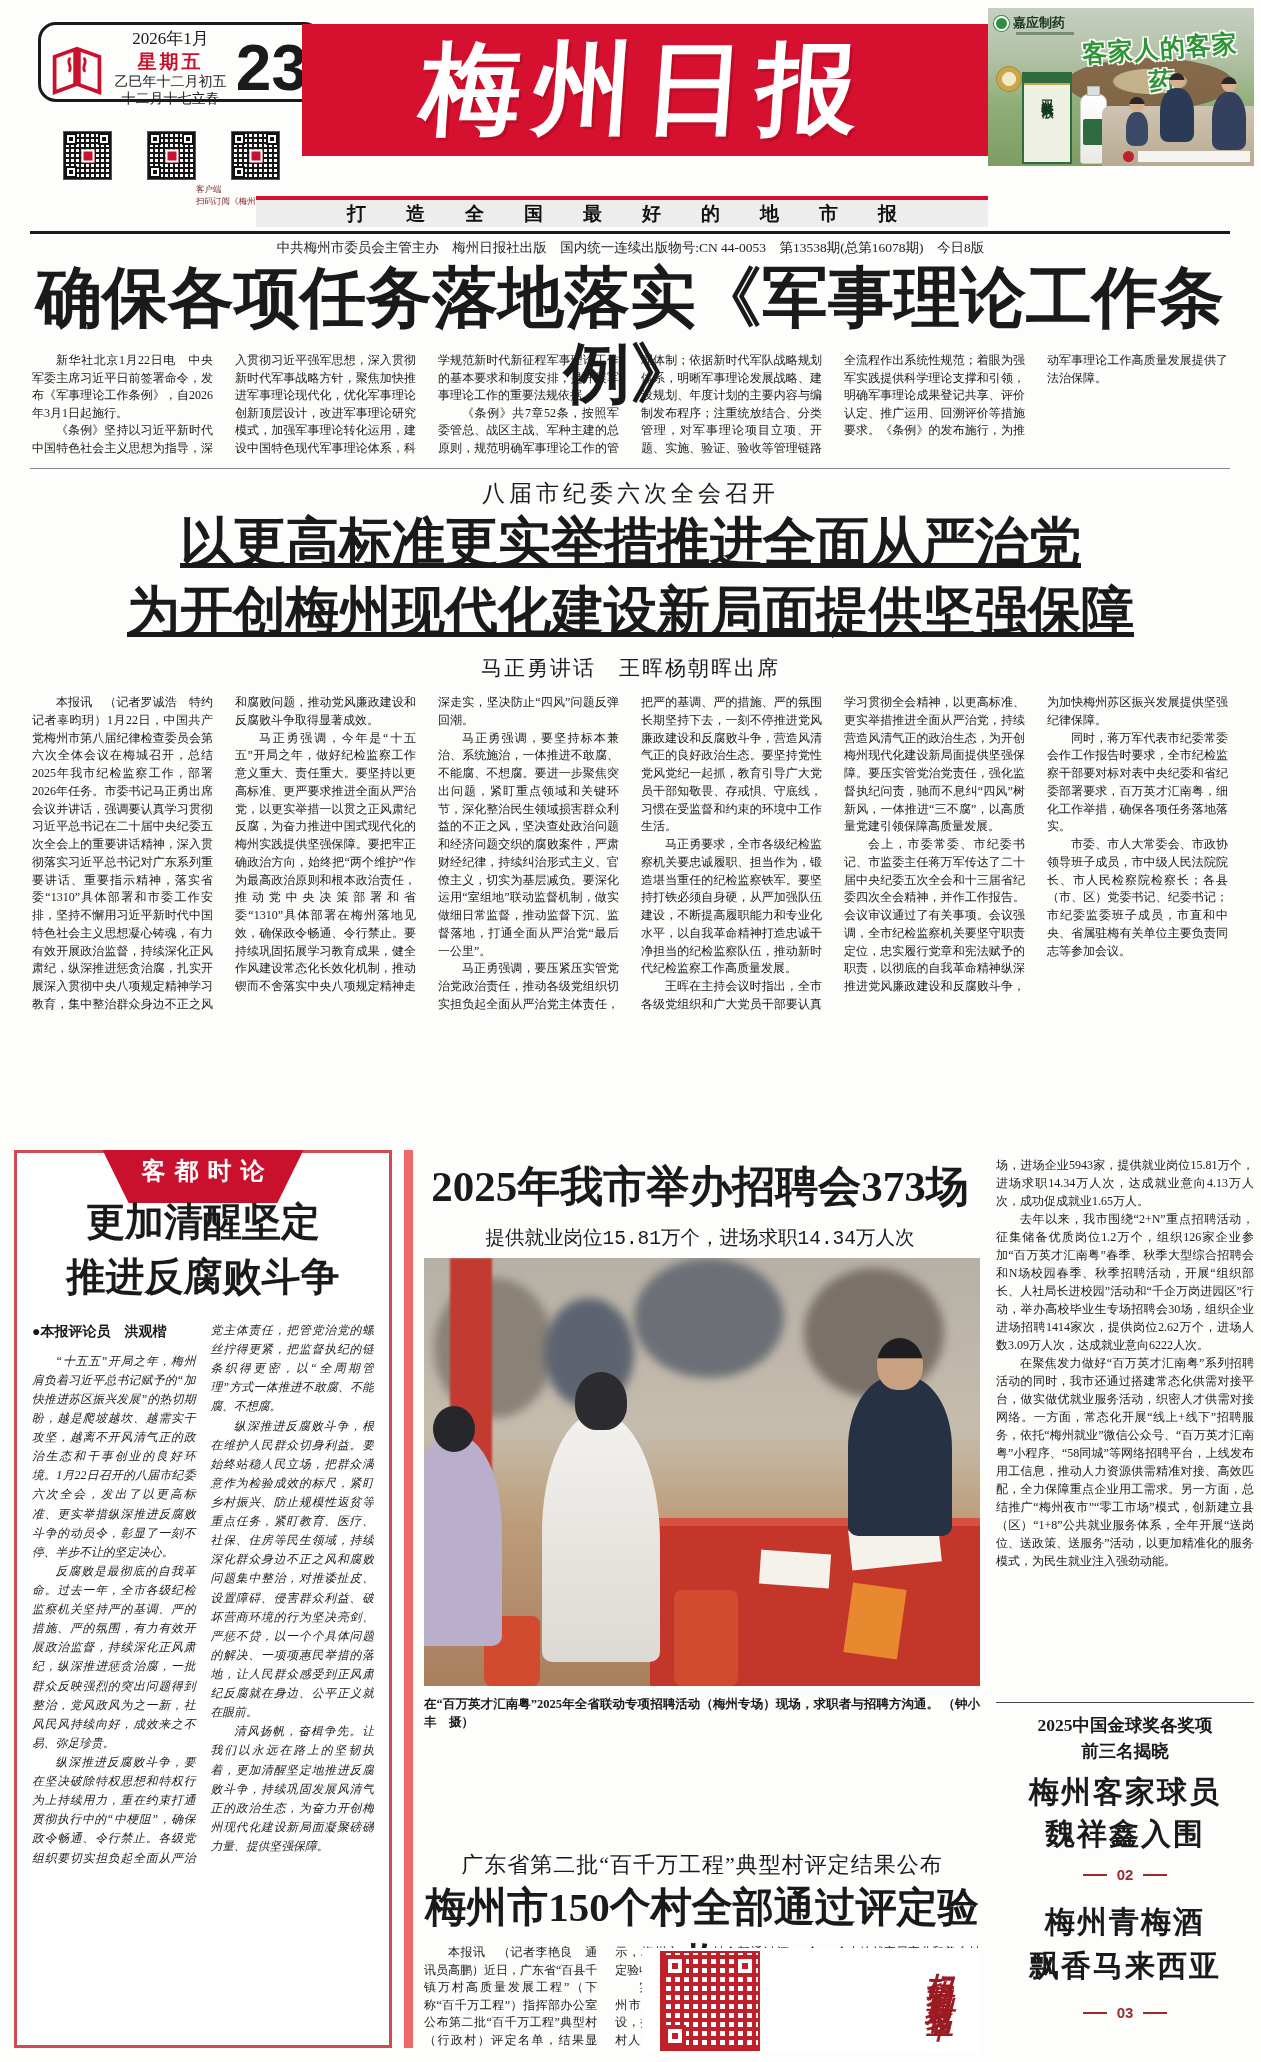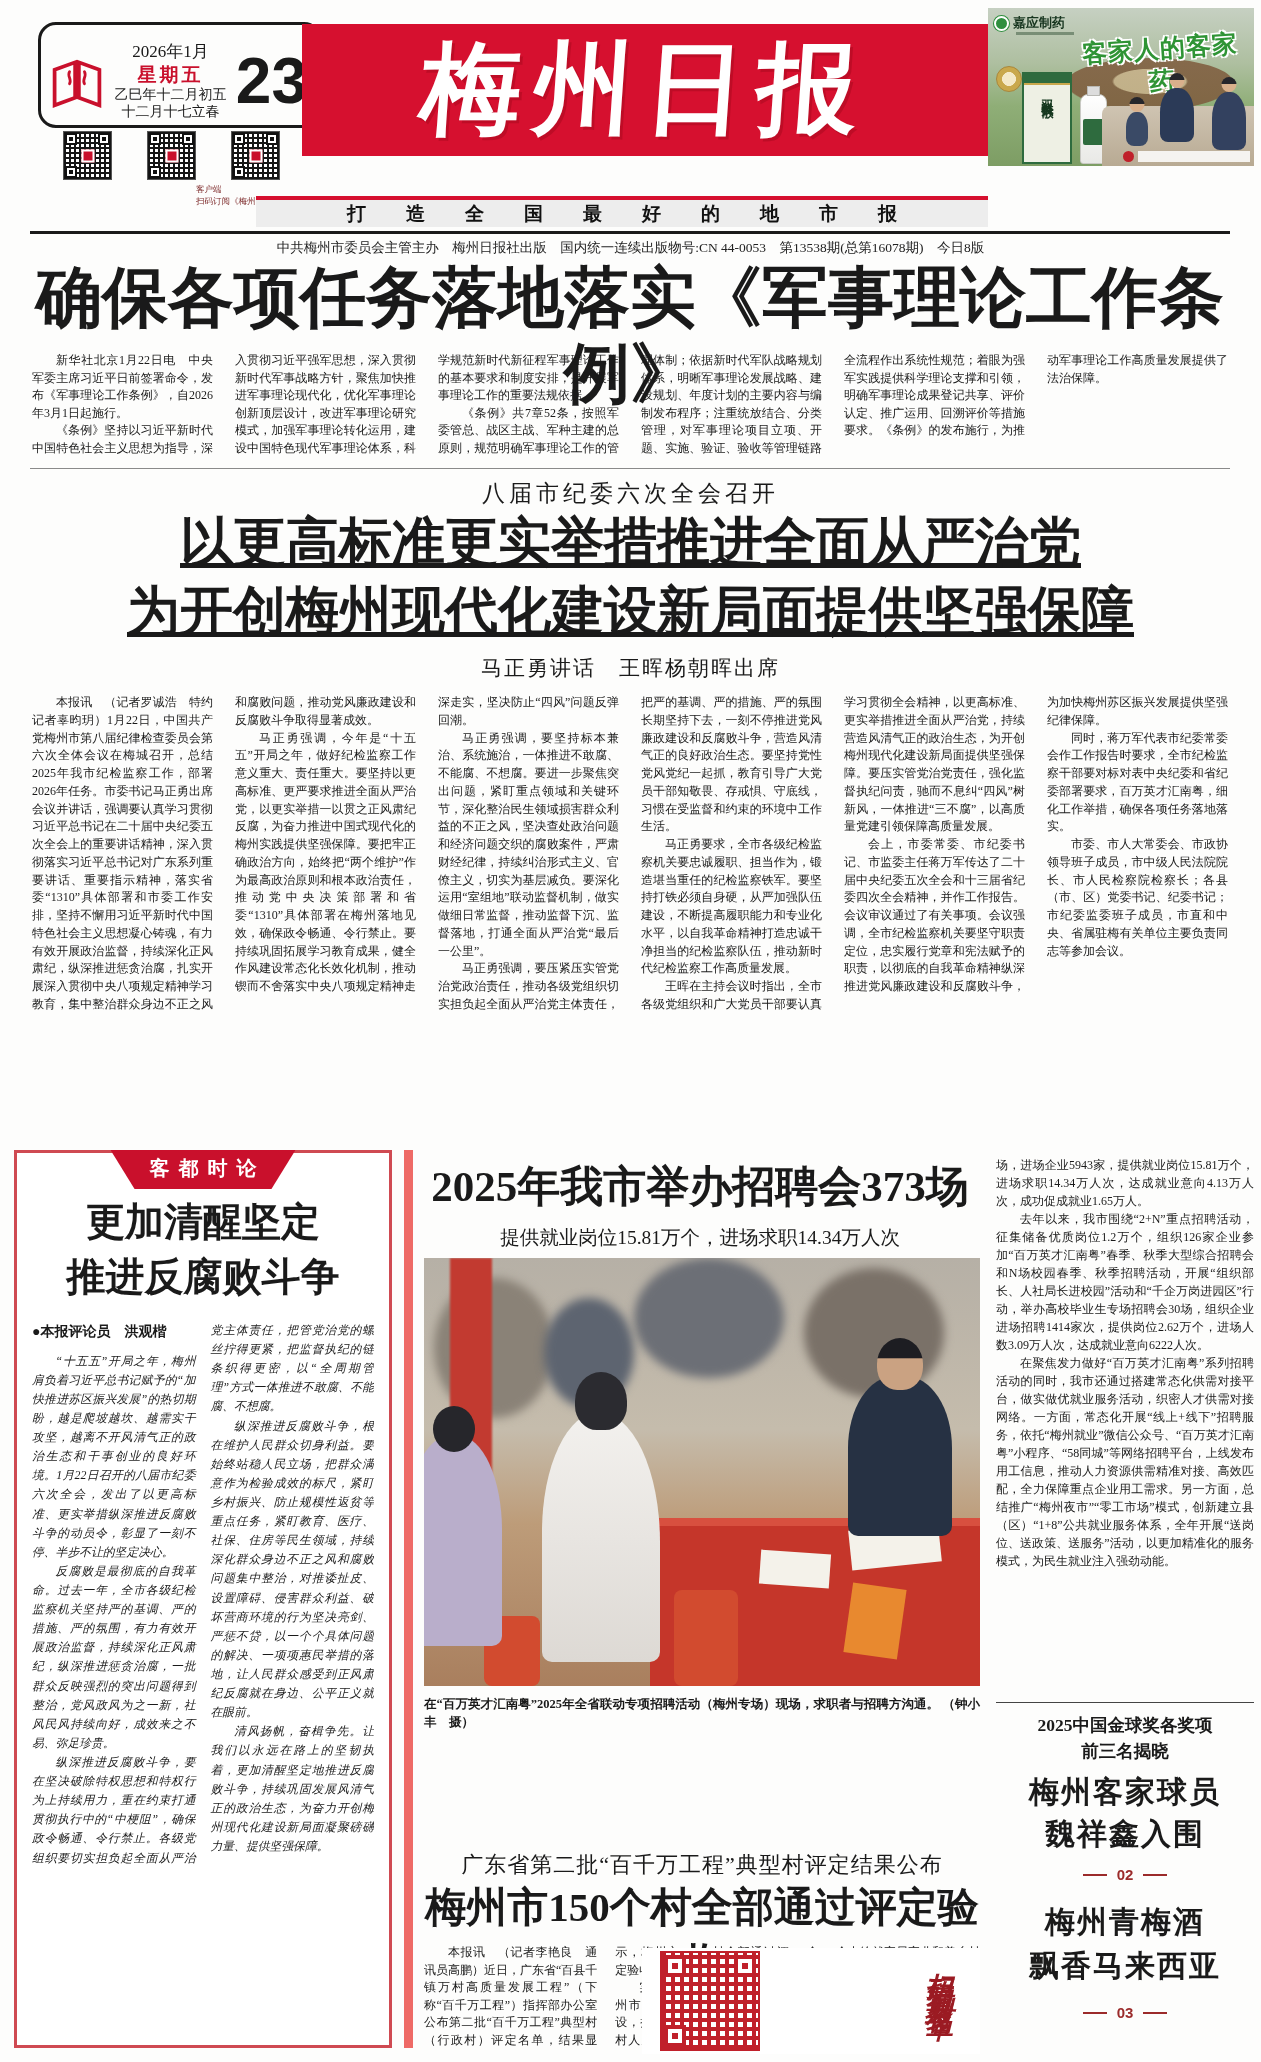--- a/index.html
+++ b/index.html
@@ -2,21 +2,21 @@
 <html><head>
 <meta charset="utf-8">
 <style>
   html,body{margin:0;padding:0;background:#e9e9e9;}
   .page{position:relative;width:1261px;height:2062px;margin:0 auto;background:#fdfdfc;
         font-family:"Liberation Serif","DejaVu Serif",serif;color:#1a1a1a;overflow:hidden;}
   .page *{box-sizing:border-box;}
   p{margin:0;text-indent:2em;}
 
   
-  .datebox{position:absolute;left:38px;top:22px;width:284px;height:106px;border:3px solid #1a1a1a;
+  .datebox{position:absolute;left:38px;top:22px;width:284px;height:80px;border:3px solid #1a1a1a;
            border-radius:18px;display:flex;align-items:center;gap:4px;padding:16px 12px 4px 8px;}
   .logo{width:56px;height:58px;flex:none;}
   .date-mid{flex:1;text-align:center;line-height:1.22;}
   .d-ym{font-size:17px;}
   .d-week{font-size:19px;color:#c9102c;font-weight:bold;letter-spacing:3px;}
   .d-lunar,.d-term{font-size:14px;}
   .d-day{font-size:64px;font-weight:900;font-family:"Liberation Sans","DejaVu Sans",sans-serif;line-height:1;}
 
   .qr{position:absolute;top:132px;width:47px;height:47px;background:
         repeating-linear-gradient(0deg,#161616 0 2px,transparent 2px 5px),
@@ -78,31 +78,31 @@
   
   .k2{position:absolute;left:0;top:478px;width:100%;text-align:center;font-size:23px;letter-spacing:4px;}
   .h2{position:absolute;left:0;top:508px;width:100%;text-align:center;font-size:53px;font-weight:900;line-height:1.3;text-decoration:underline;}
   .s2{position:absolute;left:0;top:654px;width:100%;text-align:center;font-size:21px;letter-spacing:2px;}
   .a2{position:absolute;left:32px;top:694px;width:1196px;height:438px;column-count:6;column-gap:22px;
       font-size:12px;line-height:1.48;text-align:justify;overflow:hidden;}
 
   
   .cbox{position:absolute;left:14px;top:1150px;width:378px;height:898px;border:3px solid #cf4a52;background:#fff;}
   .ctab{position:absolute;left:50%;top:-3px;transform:translateX(-50%);background:#c9102c;color:#fff;
-        font-size:20px;font-weight:bold;letter-spacing:9px;text-indent:9px;padding:5px 30px 7px;
+        font-size:24px;font-weight:bold;letter-spacing:9px;text-indent:9px;padding:5px 30px 16px;
         clip-path:polygon(0 0,100% 0,87% 100%,13% 100%);white-space:nowrap;text-align:right;}
   .ch3{position:absolute;left:0;top:42px;width:100%;text-align:center;font-size:39px;font-weight:900;line-height:1.4;}
   .cbody{position:absolute;left:15px;top:168px;width:342px;height:714px;column-count:2;column-gap:15px;
          font-size:11.8px;line-height:1.62;text-align:justify;font-style:italic;overflow:hidden;}
   .cbyline{font-weight:bold;font-size:14px;font-style:normal;margin-bottom:8px;text-indent:0;}
   .vred{position:absolute;left:404px;top:1150px;width:9px;height:898px;background:#ee6a66;}
 
   
   .h3job{position:absolute;left:420px;top:1158px;width:560px;text-align:center;font-size:43px;font-weight:900;}
-  .s3{position:absolute;left:420px;top:1224px;width:560px;text-align:center;font-size:19.5px;}
+  .s3{position:absolute;left:420px;top:1224px;width:560px;text-align:center;font-size:19.5px;font-family:Liberation Mono, monospace;}
   .photo{position:absolute;left:424px;top:1258px;width:556px;height:428px;overflow:hidden;
          background:linear-gradient(180deg,#b6b0a6 0%,#c5bcac 40%,#bd9c79 62%,#a97f5e 100%);}
   .blob{position:absolute;border-radius:50%;filter:blur(5px);}
   .p-banner{position:absolute;left:26px;top:0;width:42px;height:220px;background:#c23a30;filter:blur(1px);}
   .p-table{position:absolute;right:0;bottom:0;width:330px;height:168px;background:#c5362a;border-radius:10px 0 0 0;
            box-shadow:inset 0 8px 0 #d8503f;}
   .p-paper{position:absolute;background:#f4f2ea;}
   .p-folder{position:absolute;background:#e8892f;}
   .p-stool{position:absolute;background:#d24b2f;border-radius:8px;}
   .p-girl{position:absolute;left:118px;bottom:24px;width:118px;height:250px;background:linear-gradient(#f3f1ee,#ddd9d4);

